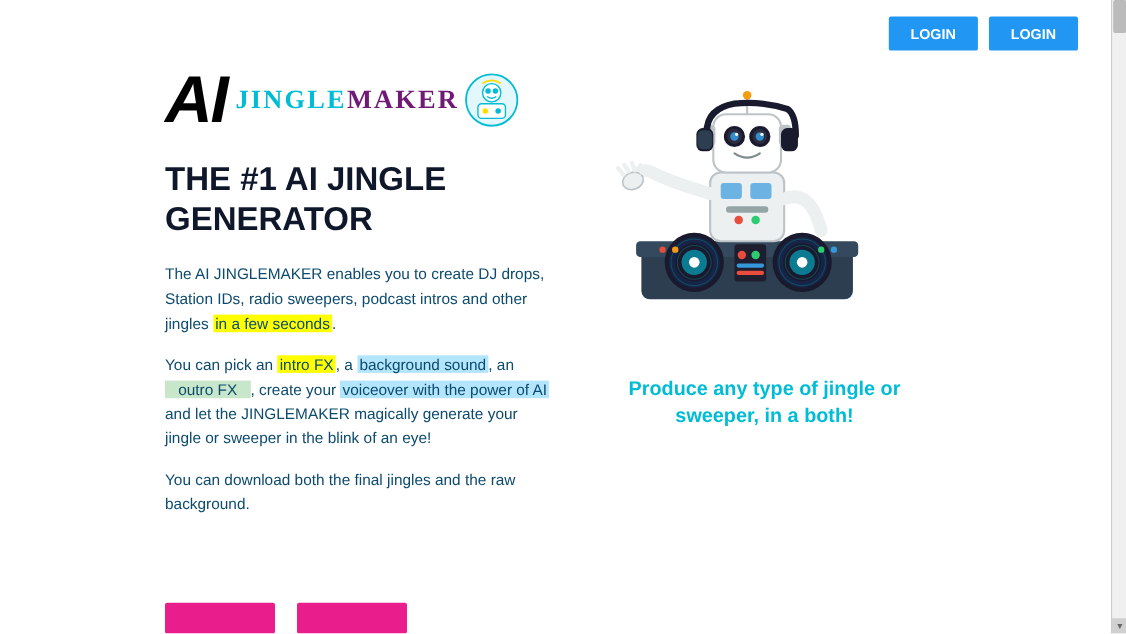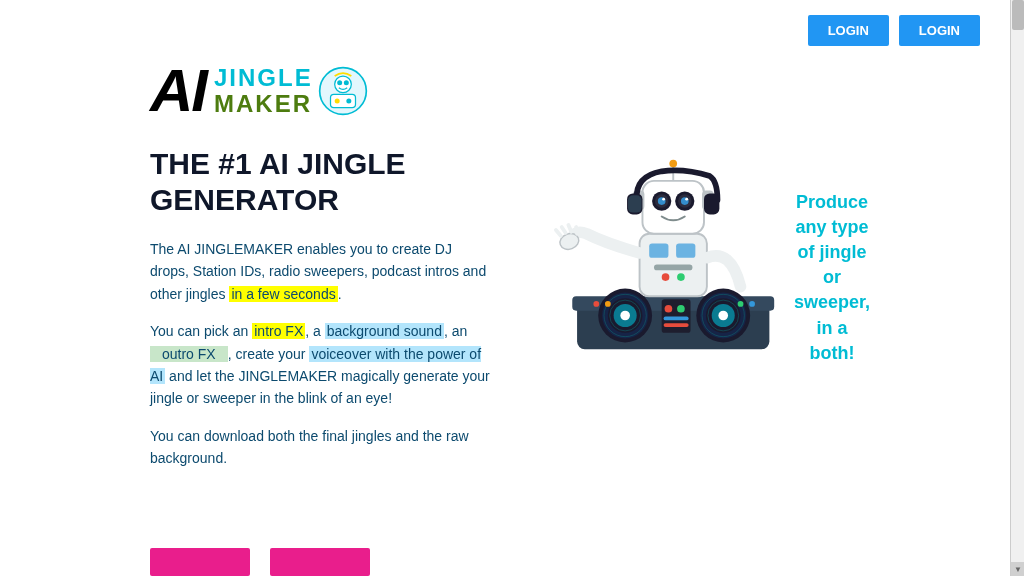--- a/index.html
+++ b/index.html
@@ -95,21 +95,21 @@
     }
 
     .left-section {
       flex: 1;
       max-width: 490px;
     }
 
     .right-section {
       flex: 1;
       display: flex;
-      align-items: center;
+      flex-direction: column;
       padding-left: 20px;
     }
 
     
     .logo {
       display: flex;
       align-items: center;
       margin-bottom: 25px;
     }
 
@@ -118,35 +118,36 @@
       font-weight: 900;
       color: #000000;
       letter-spacing: -2px;
       line-height: 1;
       font-style: italic;
       margin-right: 8px;
     }
 
     .logo-text {
       display: flex;
-      flex-direction: column;
+      flex-direction: row;
       line-height: 1.1;
+      font-family: Liberation Serif, serif;
     }
 
     .logo-jingle {
       font-size: 24px;
       font-weight: 900;
       color: #00bcd4;
       letter-spacing: 2px;
     }
 
     .logo-maker {
       font-size: 24px;
       font-weight: 900;
-      color: #4d7c0f;
+      color: #701a75;
       letter-spacing: 2px;
     }
 
     .logo-robot {
       width: 50px;
       height: 50px;
       margin-left: 5px;
     }
 
     

